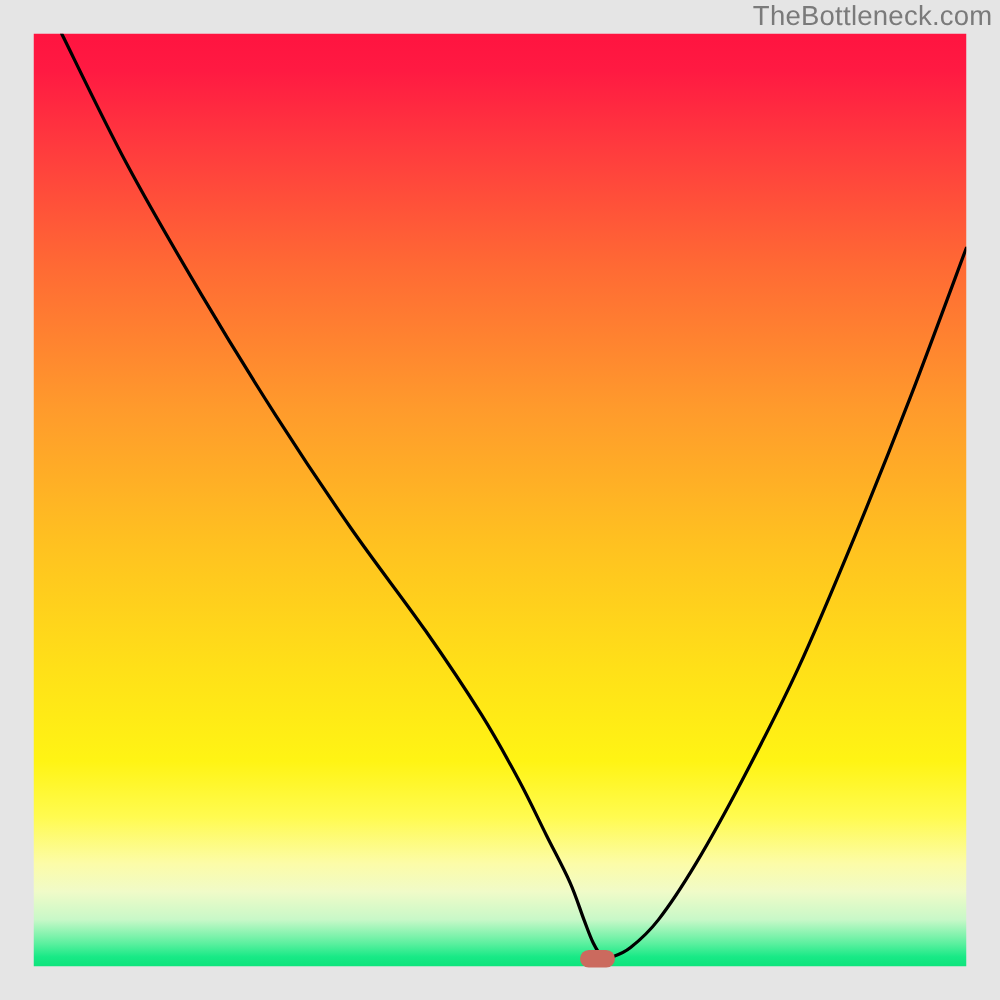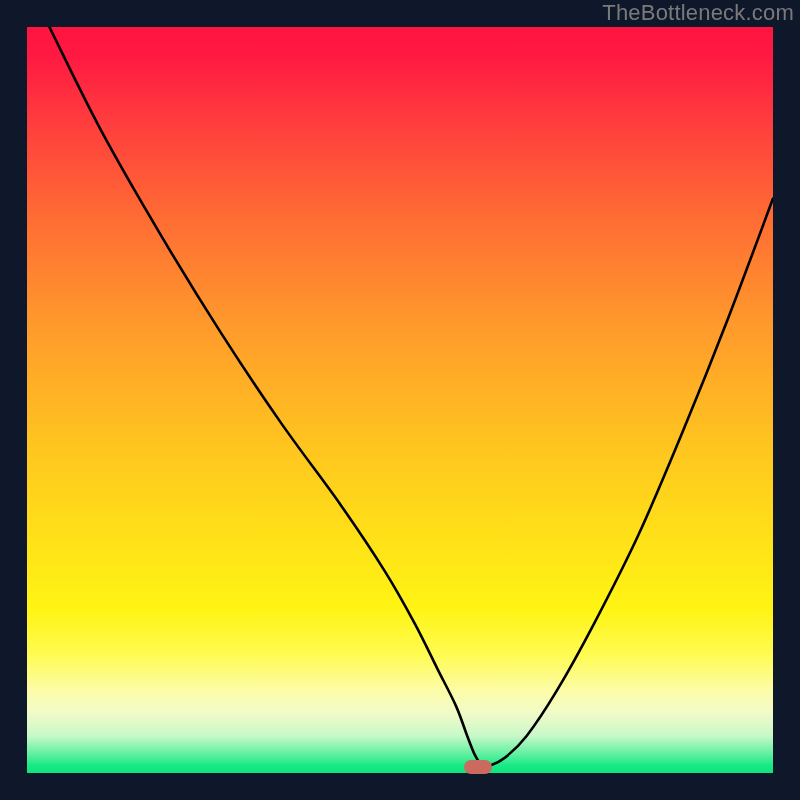--- a/index.html
+++ b/index.html
@@ -8,21 +8,21 @@
     width: 800px;
     height: 800px;
     background: #000;
     overflow: hidden;
     font-family: Arial, Helvetica, sans-serif;
   }
   .frame {
     position: relative;
     width: 800px;
     height: 800px;
-    background: #0f172a;
+    background: #e5e5e5;
   }
   .watermark {
     position: absolute;
     top: 0px;
     right: 6px;
     color: #7a7a7a;
     font-size: 22px;
     font-weight: 400;
     letter-spacing: 0.2px;
     z-index: 10;

